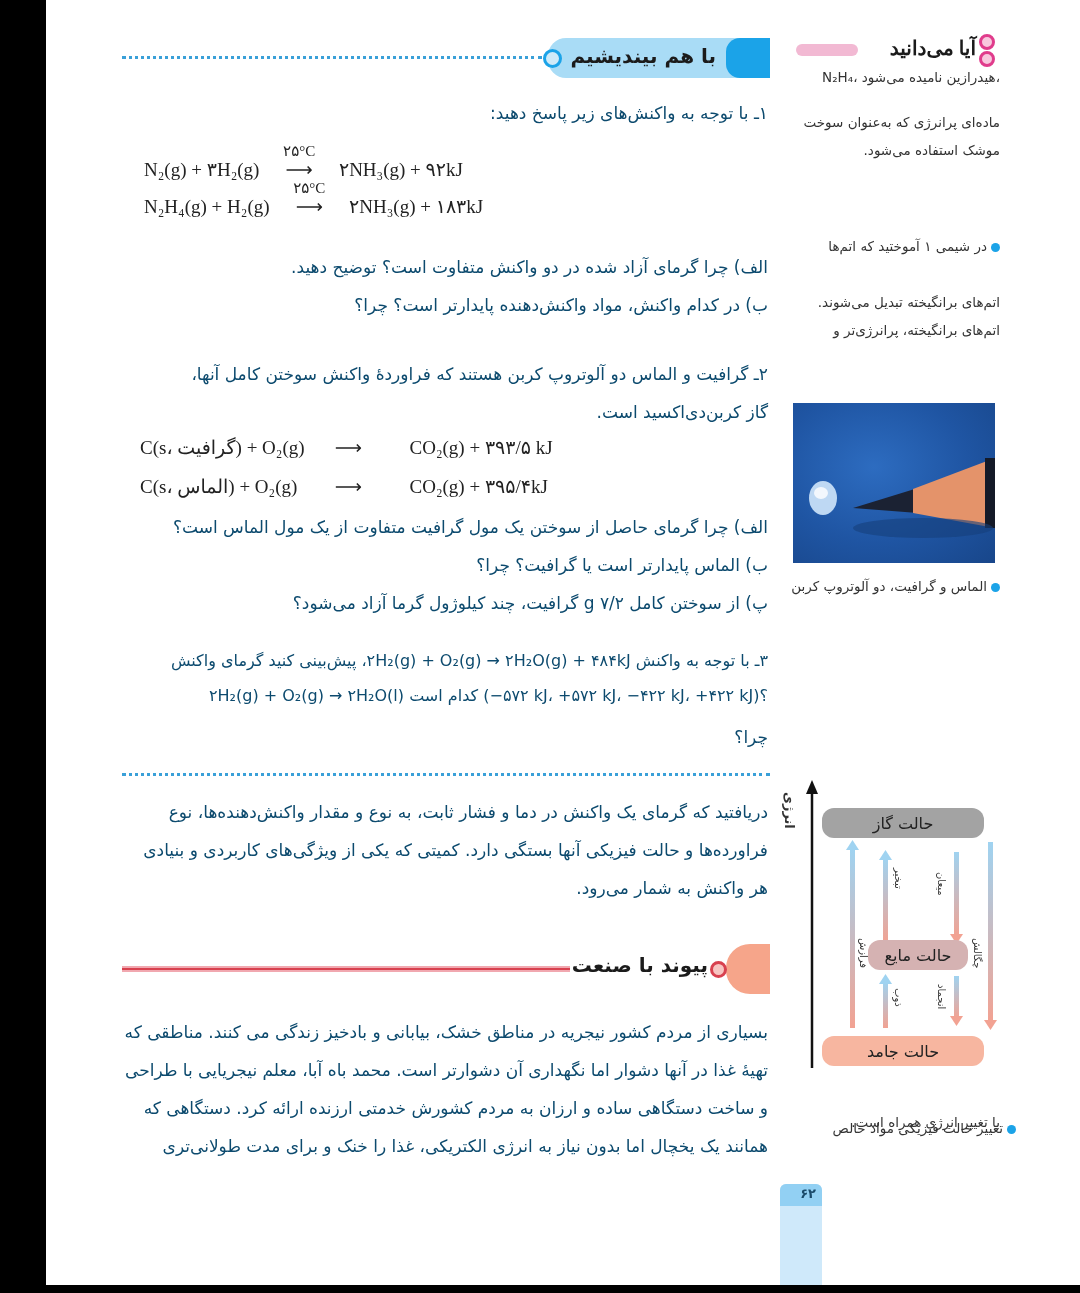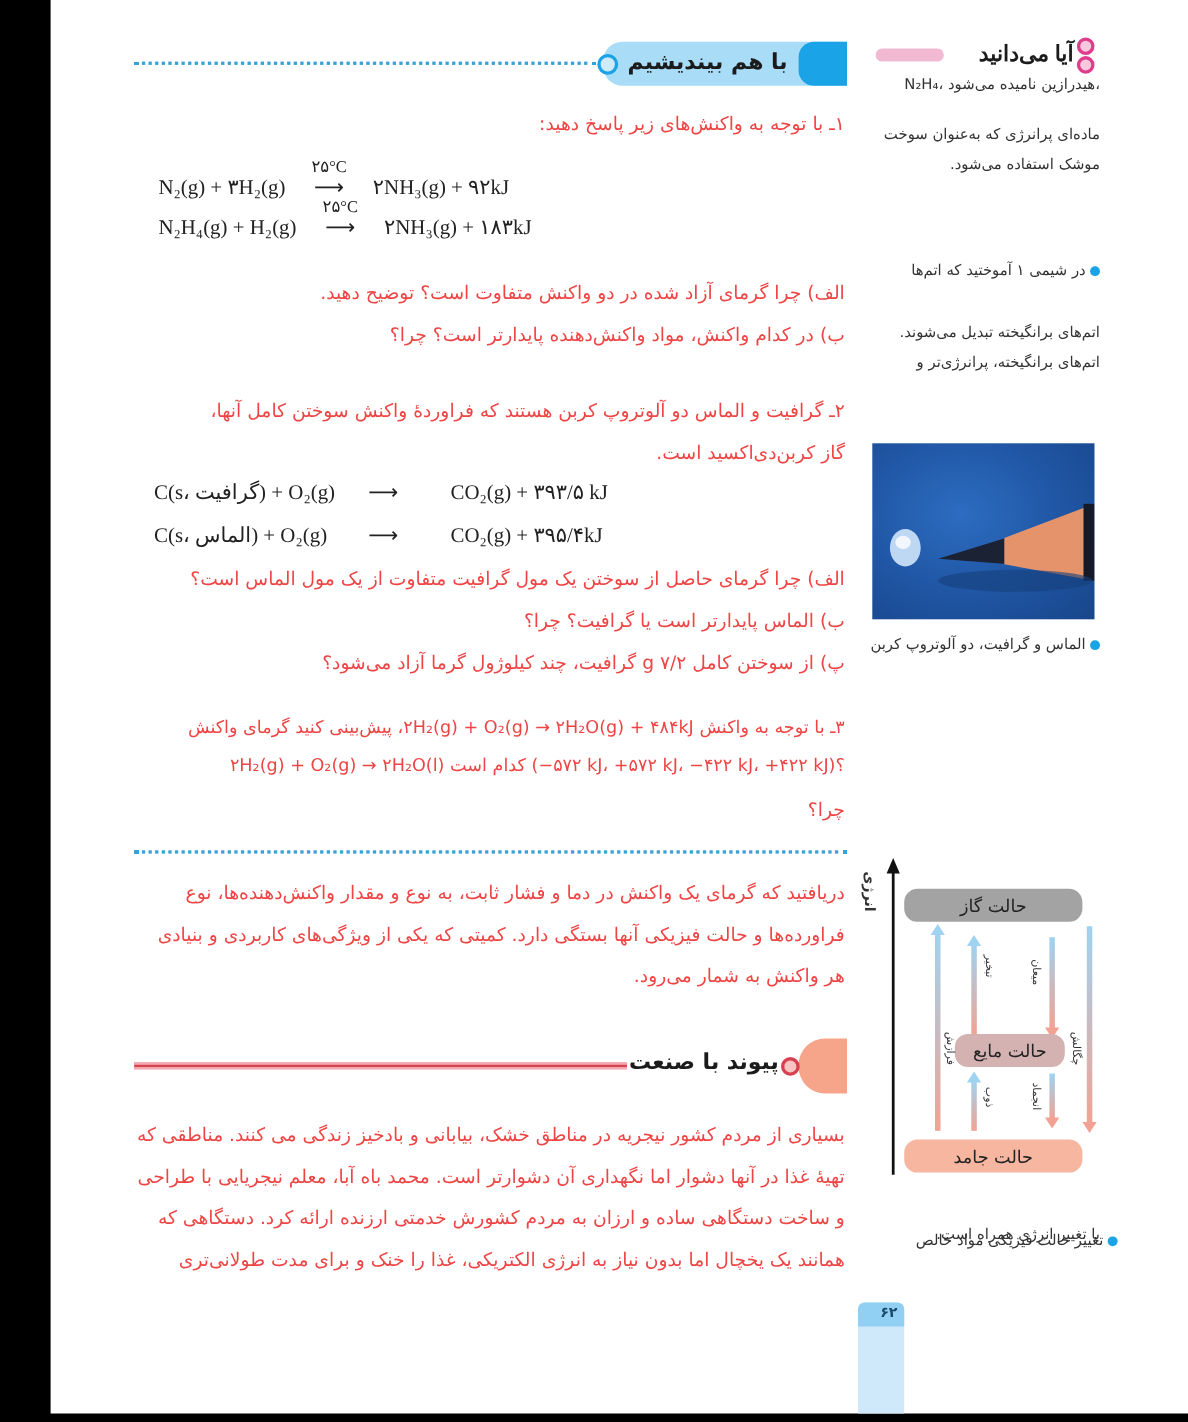--- a/index.html
+++ b/index.html
@@ -4,21 +4,21 @@
 <style>
   html, body { margin: 0; padding: 0; }
   body {
     width: 1080px; height: 1293px; background: #000; position: relative; overflow: hidden;
     font-family: "DejaVu Sans", sans-serif; color: #222;
   }
   .page { position: absolute; left: 46px; top: 0; width: 1034px; height: 1285px; background: #fff; }
   .abs { position: absolute; }
   .rtl { direction: rtl; text-align: right; unicode-bidi: plaintext; }
   .ltr { direction: ltr; text-align: left; }
-  .body-text { font-size: 17px; line-height: 38px; color: #ef4444; }
+  .body-text { font-size: 17px; line-height: 38px; color: #0c4a6e; }
   .side-text { font-size: 13.5px; line-height: 28px; color: #333; }
   .eq { font-family: "Liberation Serif", serif; font-size: 19px; color: #222; white-space: nowrap; }
   .dotted { border-top: 3px dotted #3aa0d8; height: 0; }
 
   
   .tab-collab { left: 502px; top: 38px; width: 222px; height: 40px; background: #a9dcf6; border-radius: 18px 0 0 18px; }
   .tab-collab-end { left: 680px; top: 38px; width: 44px; height: 40px; background: #1ba3e8; border-radius: 14px 0 0 14px; }
   .circle-blue { width: 13px; height: 13px; border: 3px solid #1ba3e8; border-radius: 50%; background: #cfeaf8; }
   .heading-collab { font-size: 20px; font-weight: bold; color: #1b1b1b; }
 

